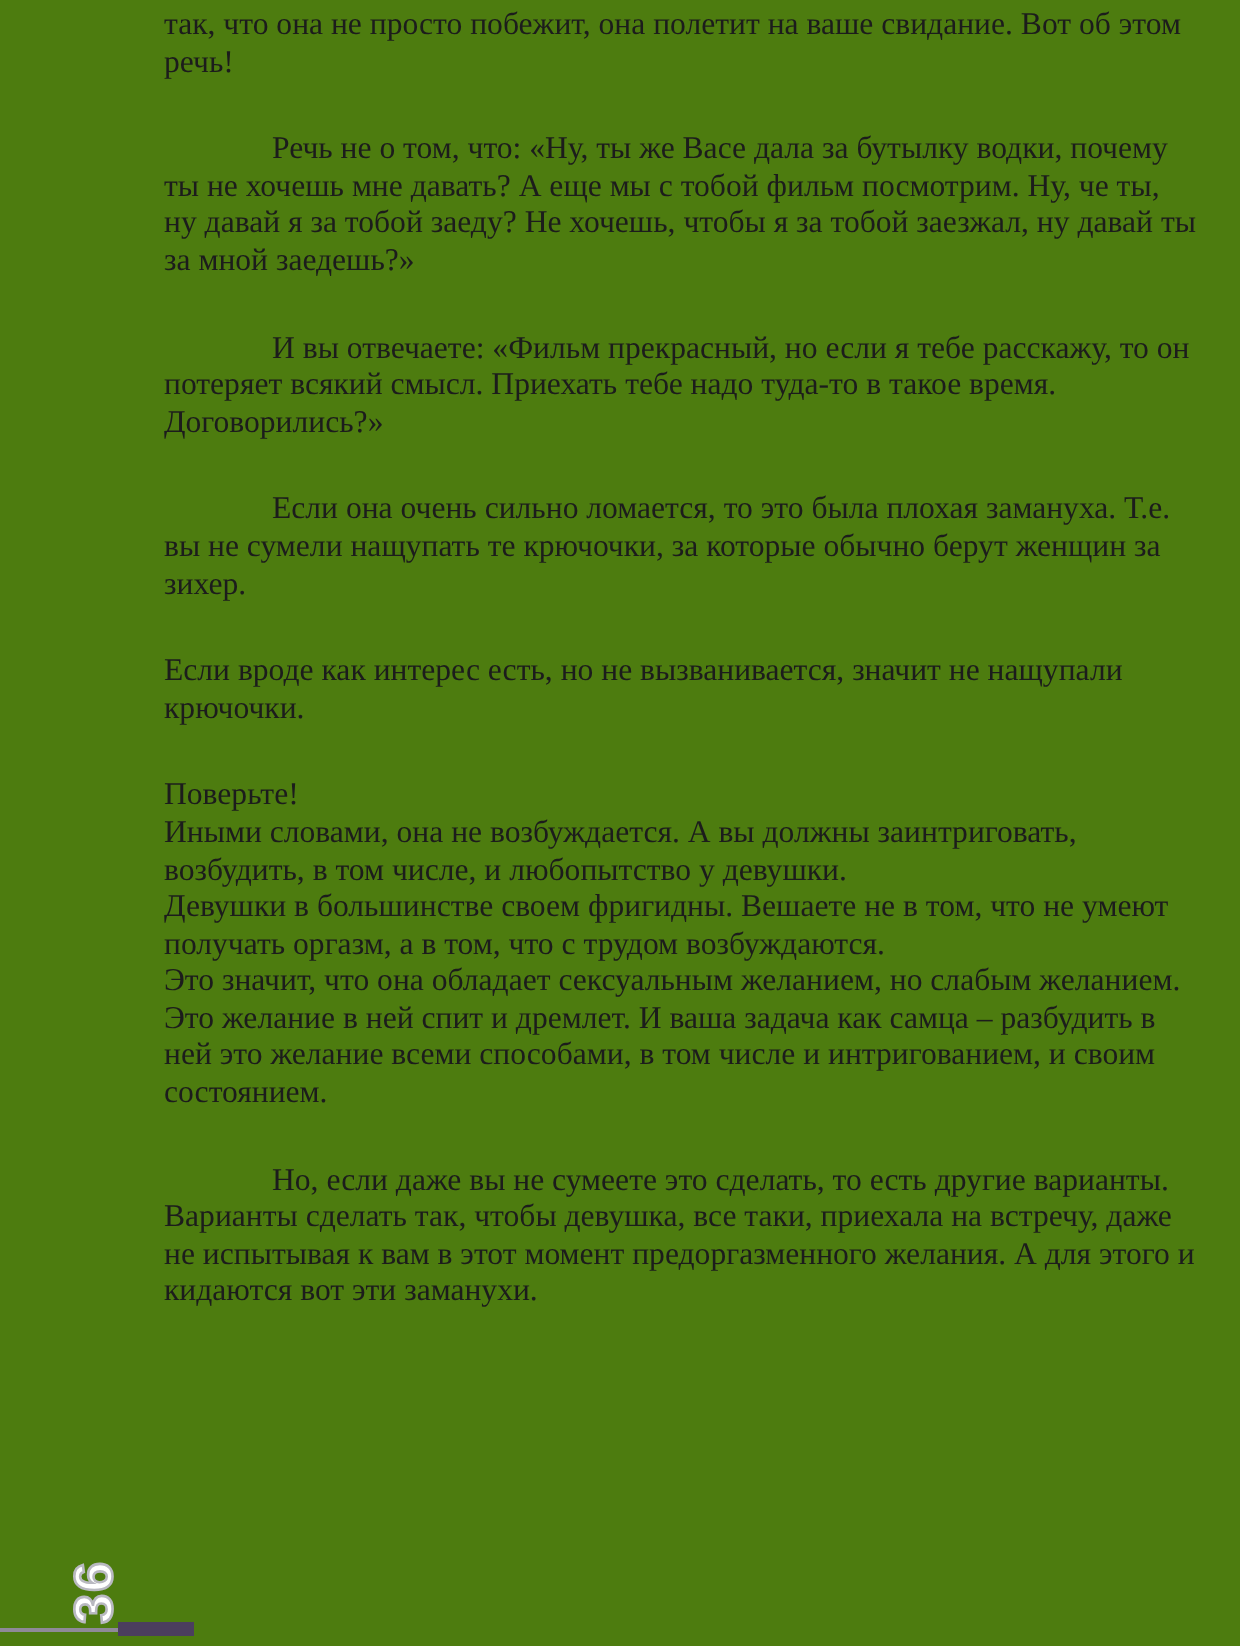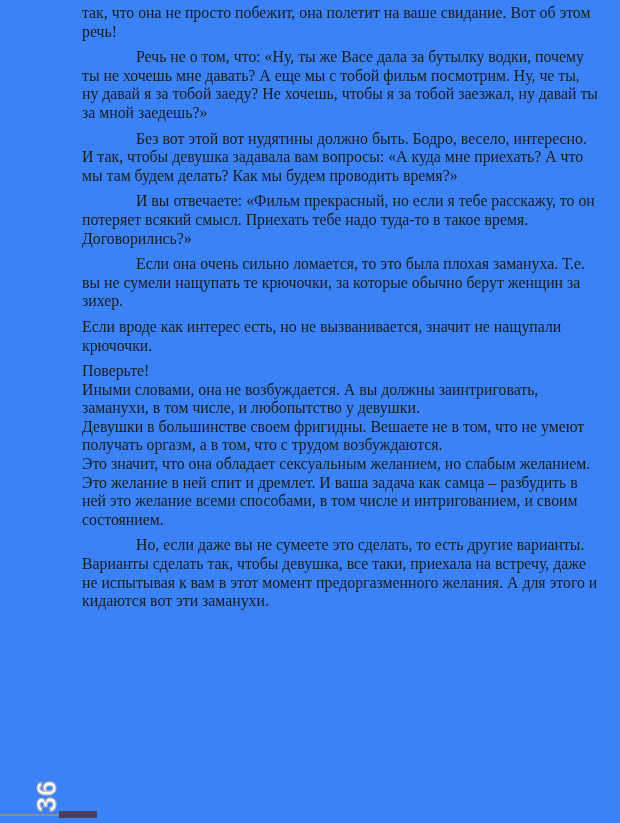--- a/index.html
+++ b/index.html
@@ -4,40 +4,40 @@
 <style>
   html, body {
     margin: 0;
     padding: 0;
     background: #ffffff;
   }
   .page {
     position: relative;
     width: 620px;
     height: 823px;
-    background: #3b82f6;
+    background: #4d7c0f;
     overflow: hidden;
     font-family: "Liberation Serif", serif;
   }
   .text-column {
     position: absolute;
     left: 82px;
     top: 4px;
     width: 516px;
     font-size: 15.8px;
     line-height: 18.6px;
     color: #1c1c1c;
     text-align: left;
   }
   .para {
     margin: 0;
     padding: 0;
   }
   .para.gap {
-    margin-top: 7px;
+    margin-top: 25px;
   }
   .para.indent {
     text-indent: 54px;
   }
   .page-number {
     position: absolute;
     left: 34px;
     top: 812px;
     transform: rotate(-90deg);
     transform-origin: 0 0;
@@ -67,26 +67,25 @@
   }
 </style>
 </head>
 <body>
 
 <div class="page">
 
   <div class="text-column">
     <p class="para">так, что она не просто побежит, она полетит на ваше свидание. Вот об этом речь!</p>
     <p class="para gap indent">Речь не о том, что: «Ну, ты же Васе дала за бутылку водки, почему ты не хочешь мне давать? А еще мы с тобой фильм посмотрим. Ну, че ты, ну давай я за тобой заеду? Не хочешь, чтобы я за тобой заезжал, ну давай ты за мной заедешь?»</p>
-    <p class="para gap indent">Без вот этой вот нудятины должно быть. Бодро, весело, интересно. И так, чтобы девушка задавала вам вопросы: «А куда мне приехать? А что мы там будем делать? Как мы будем проводить время?»</p>
     <p class="para gap indent">И вы отвечаете: «Фильм прекрасный, но если я тебе расскажу, то он потеряет всякий смысл. Приехать тебе надо туда-то в такое время. Договорились?»</p>
     <p class="para gap indent">Если она очень сильно ломается, то это была плохая замануха. Т.е. вы не сумели нащупать те крючочки, за которые обычно берут женщин за зихер.</p>
     <p class="para gap">Если вроде как интерес есть, но не вызванивается, значит не нащупали крючочки.</p>
     <p class="para gap">Поверьте!</p>
-    <p class="para">Иными словами, она не возбуждается. А вы должны заинтриговать, заманухи, в том числе, и любопытство у девушки.</p>
+    <p class="para">Иными словами, она не возбуждается. А вы должны заинтриговать, возбудить, в том числе, и любопытство у девушки.</p>
     <p class="para">Девушки в большинстве своем фригидны. Вешаете не в том, что не умеют получать оргазм, а в том, что с трудом возбуждаются.</p>
     <p class="para">Это значит, что она обладает сексуальным желанием, но слабым желанием.</p>
     <p class="para">Это желание в ней спит и дремлет. И ваша задача как самца – разбудить в ней это желание всеми способами, в том числе и интригованием, и своим состоянием.</p>
     <p class="para gap indent">Но, если даже вы не сумеете это сделать, то есть другие варианты. Варианты сделать так, чтобы девушка, все таки, приехала на встречу, даже не испытывая к вам в этот момент предоргазменного желания. А для этого и кидаются вот эти заманухи.</p>
   </div>
 
   <span class="page-number">36</span>
 
   <div class="footer-rule-line"></div>
   <div class="footer-accent-bar"></div>

